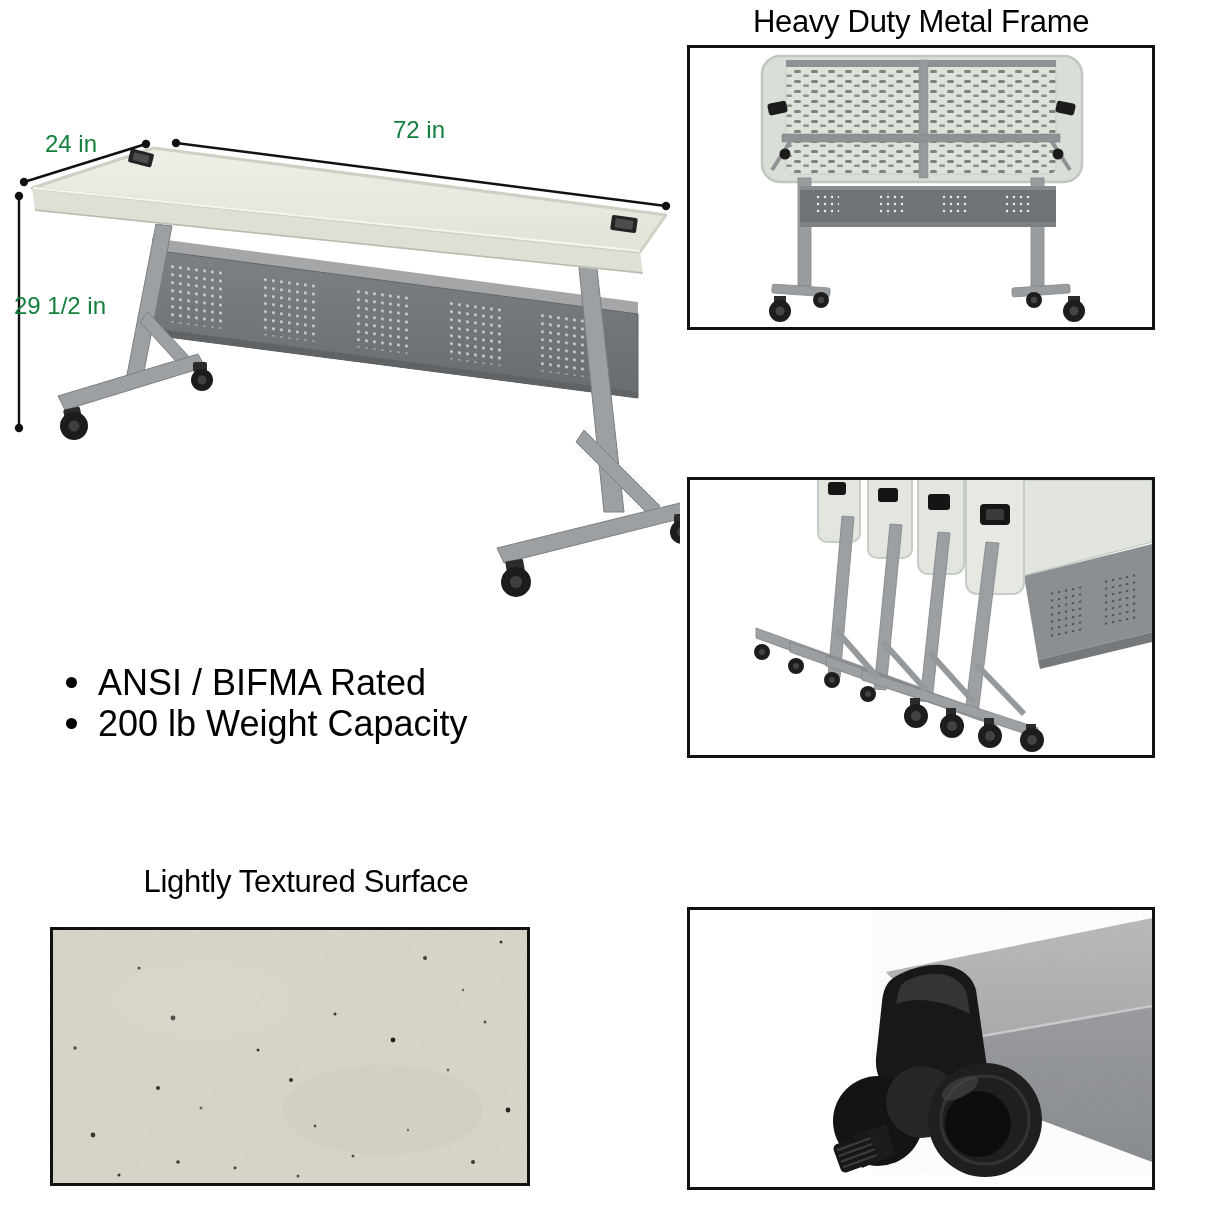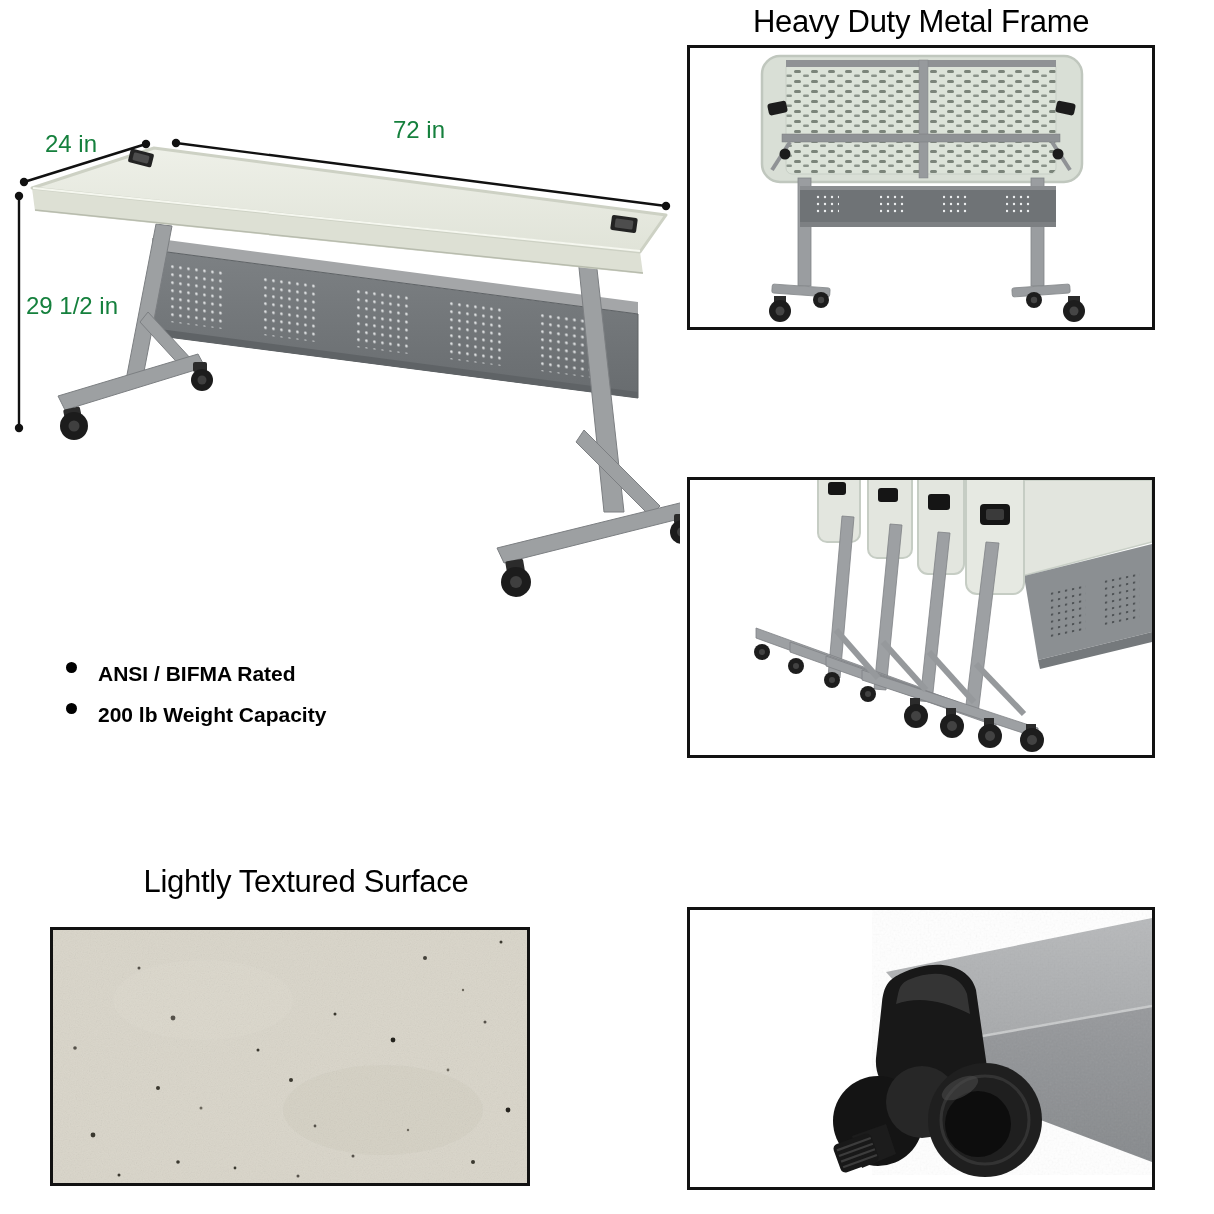--- a/index.html
+++ b/index.html
@@ -13,21 +13,21 @@
   }
   .photo-box{
     position:absolute;border:3px solid #111;background:#fff;box-sizing:border-box;
   }
   .photo-box svg{display:block;width:100%;height:100%;}
   .dim-label{
     position:absolute;font-size:24px;font-weight:400;color:#15803d;
     text-align:center;white-space:nowrap;
   }
   .features{position:absolute;left:58px;top:662px;margin:0;padding:0;list-style:none;}
-  .features li{display:flex;align-items:flex-start;height:41px;font-size:21px;font-weight:700;}
+  .features li{display:flex;align-items:center;height:41px;font-size:36px;font-weight:400;}
   .features li::before{
     content:"";flex:0 0 auto;width:11px;height:11px;border-radius:50%;
     background:#000;margin-right:21px;margin-left:8px;
   }
   #main-illustration{position:absolute;left:0;top:130px;}
 </style>
 </head>
 <body>
 
 <div id="canvas">
@@ -127,21 +127,21 @@
       <g>
         <line x1="19" y1="66" x2="19" y2="298"></line>
         <circle cx="19" cy="66" r="4.2" stroke="none"></circle>
           <circle cx="19" cy="298" r="4.2" stroke="none"></circle>
       </g>
     </g>
   </svg>
 
   <span class="dim-label" style="left:34px;top:130px;width:74px;">24 in</span>
   <span class="dim-label" style="left:355px;top:116px;width:90px;text-align:right;">72 in</span>
-  <span class="dim-label" style="left:20px;top:292px;width:104px;">29 1/2 in</span>
+  <span class="dim-label" style="left:8px;top:292px;width:104px;">29 1/2 in</span>
 
   <ul class="features">
     <li>
         <span>ANSI / BIFMA Rated</span>
       </li>
     <li>
         <span>200 lb Weight Capacity</span>
       </li>
   </ul>
 

